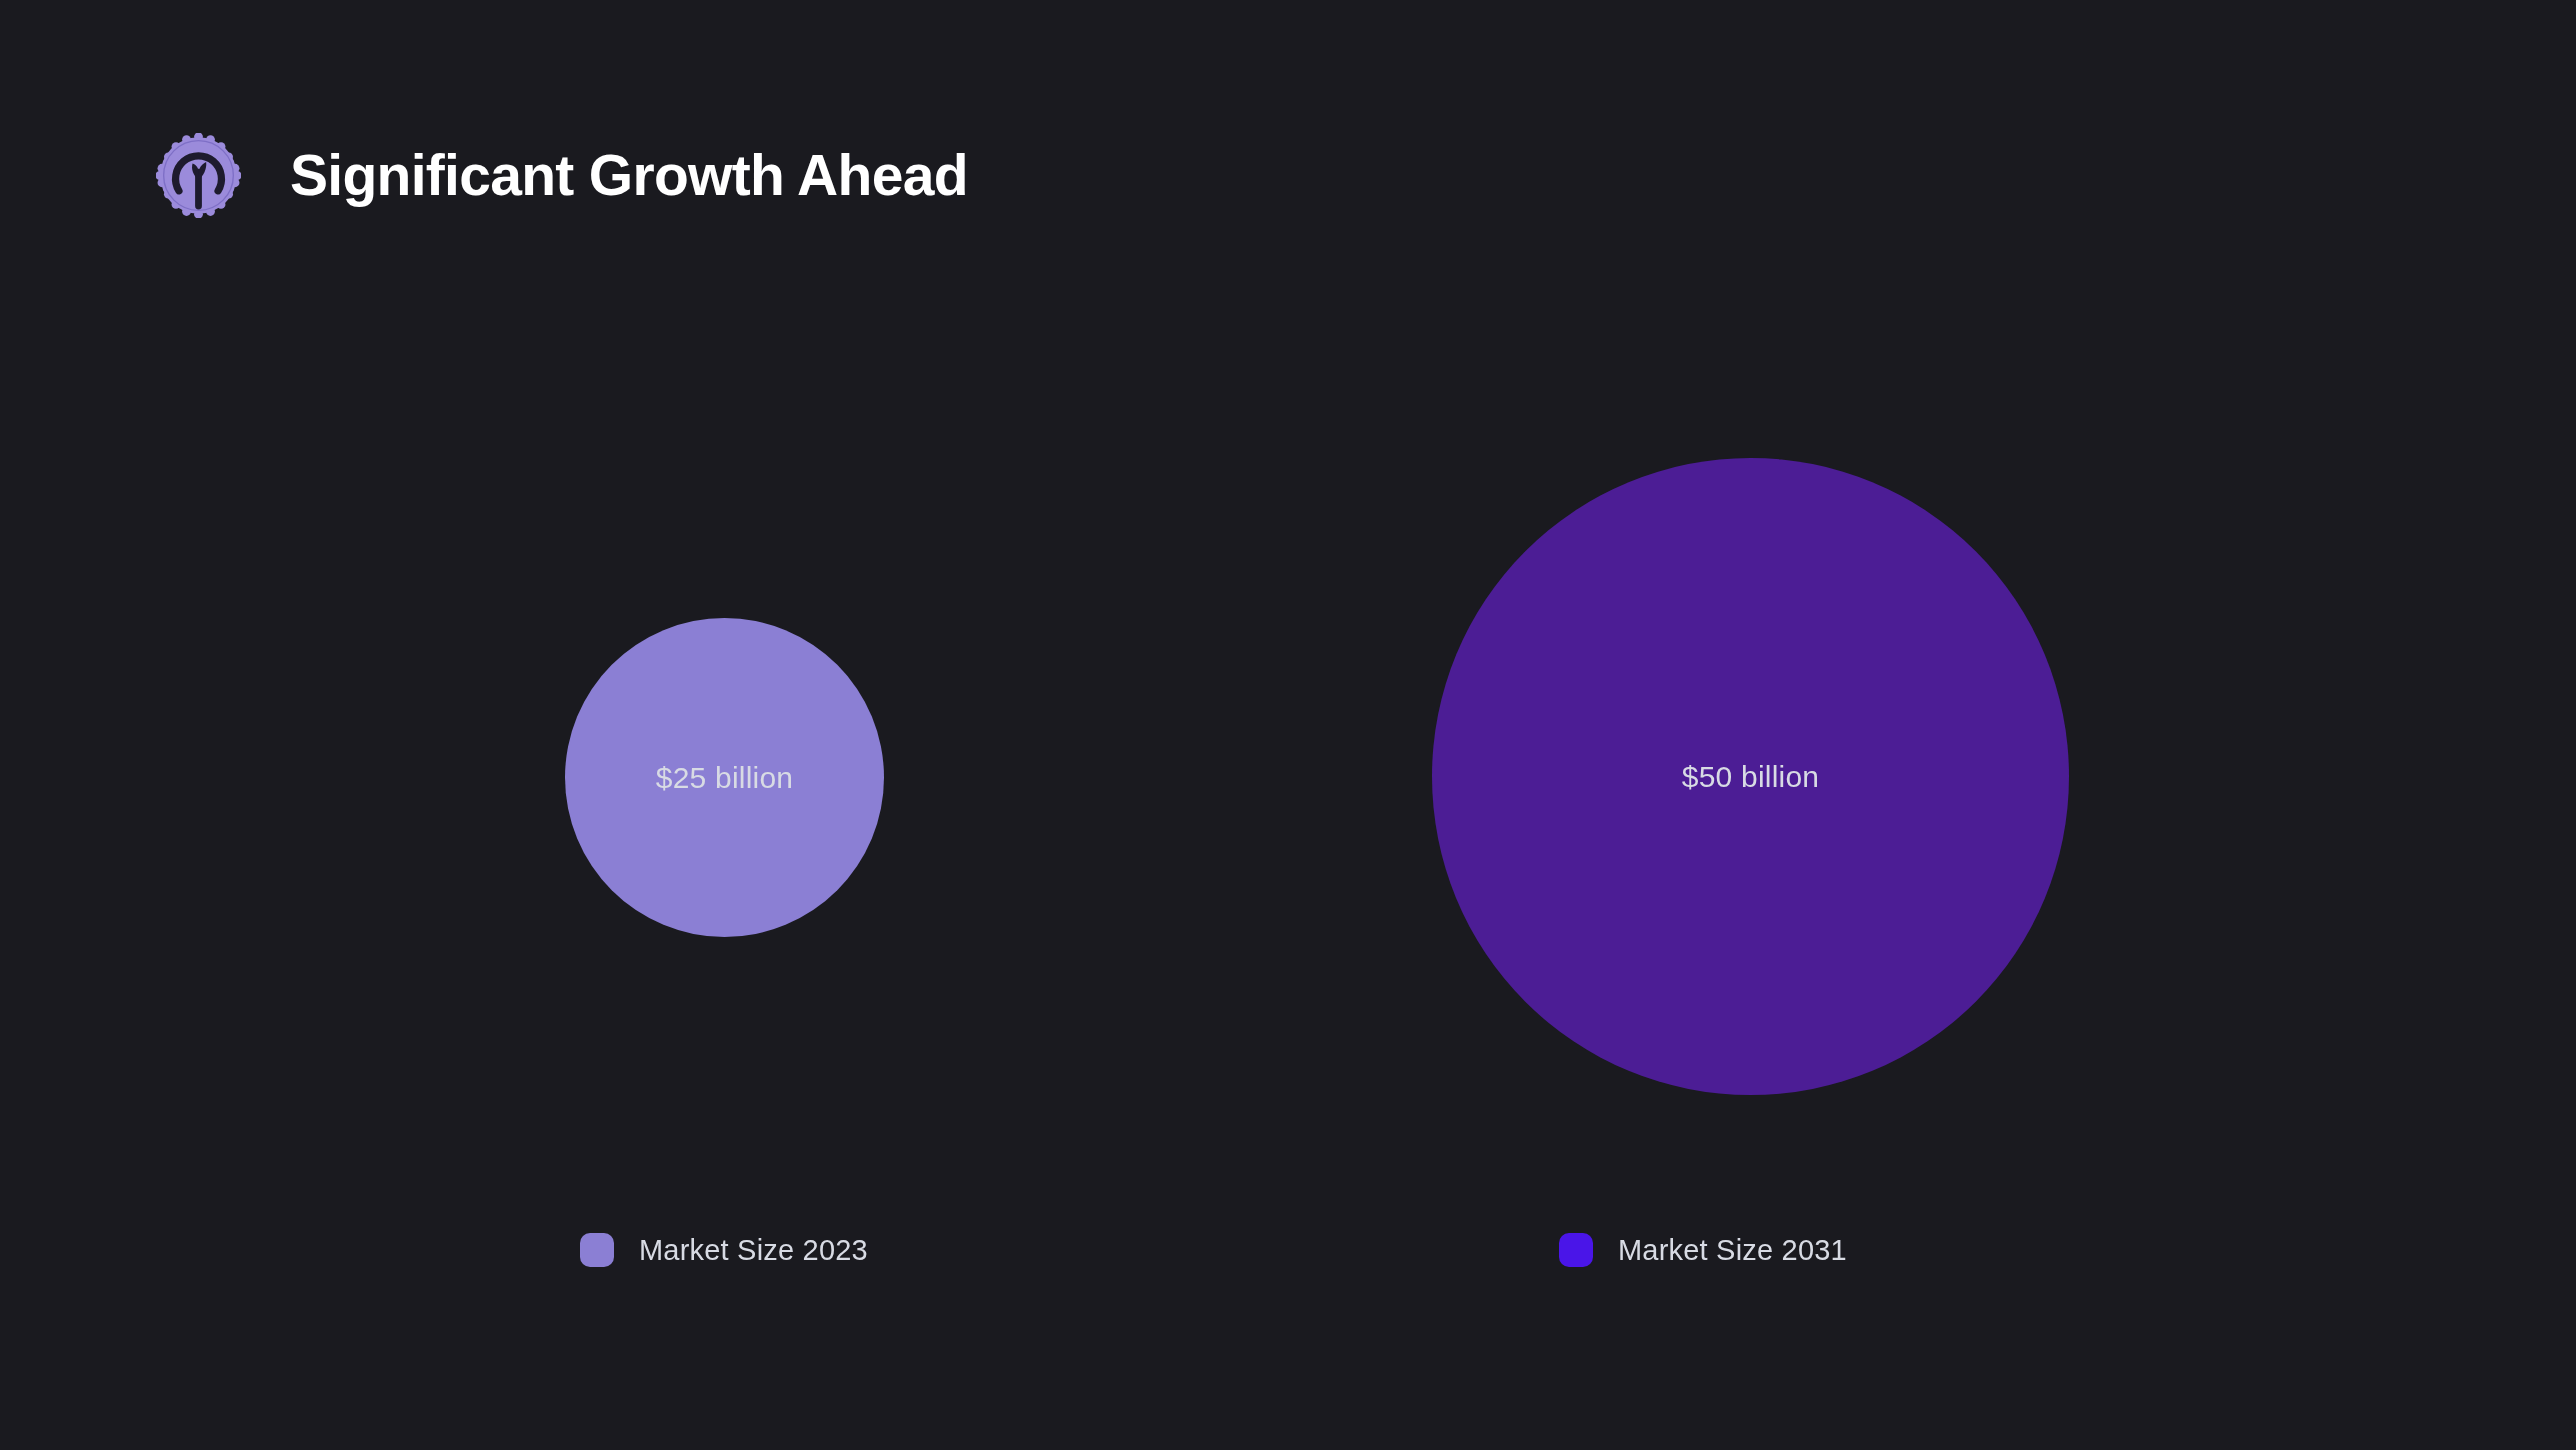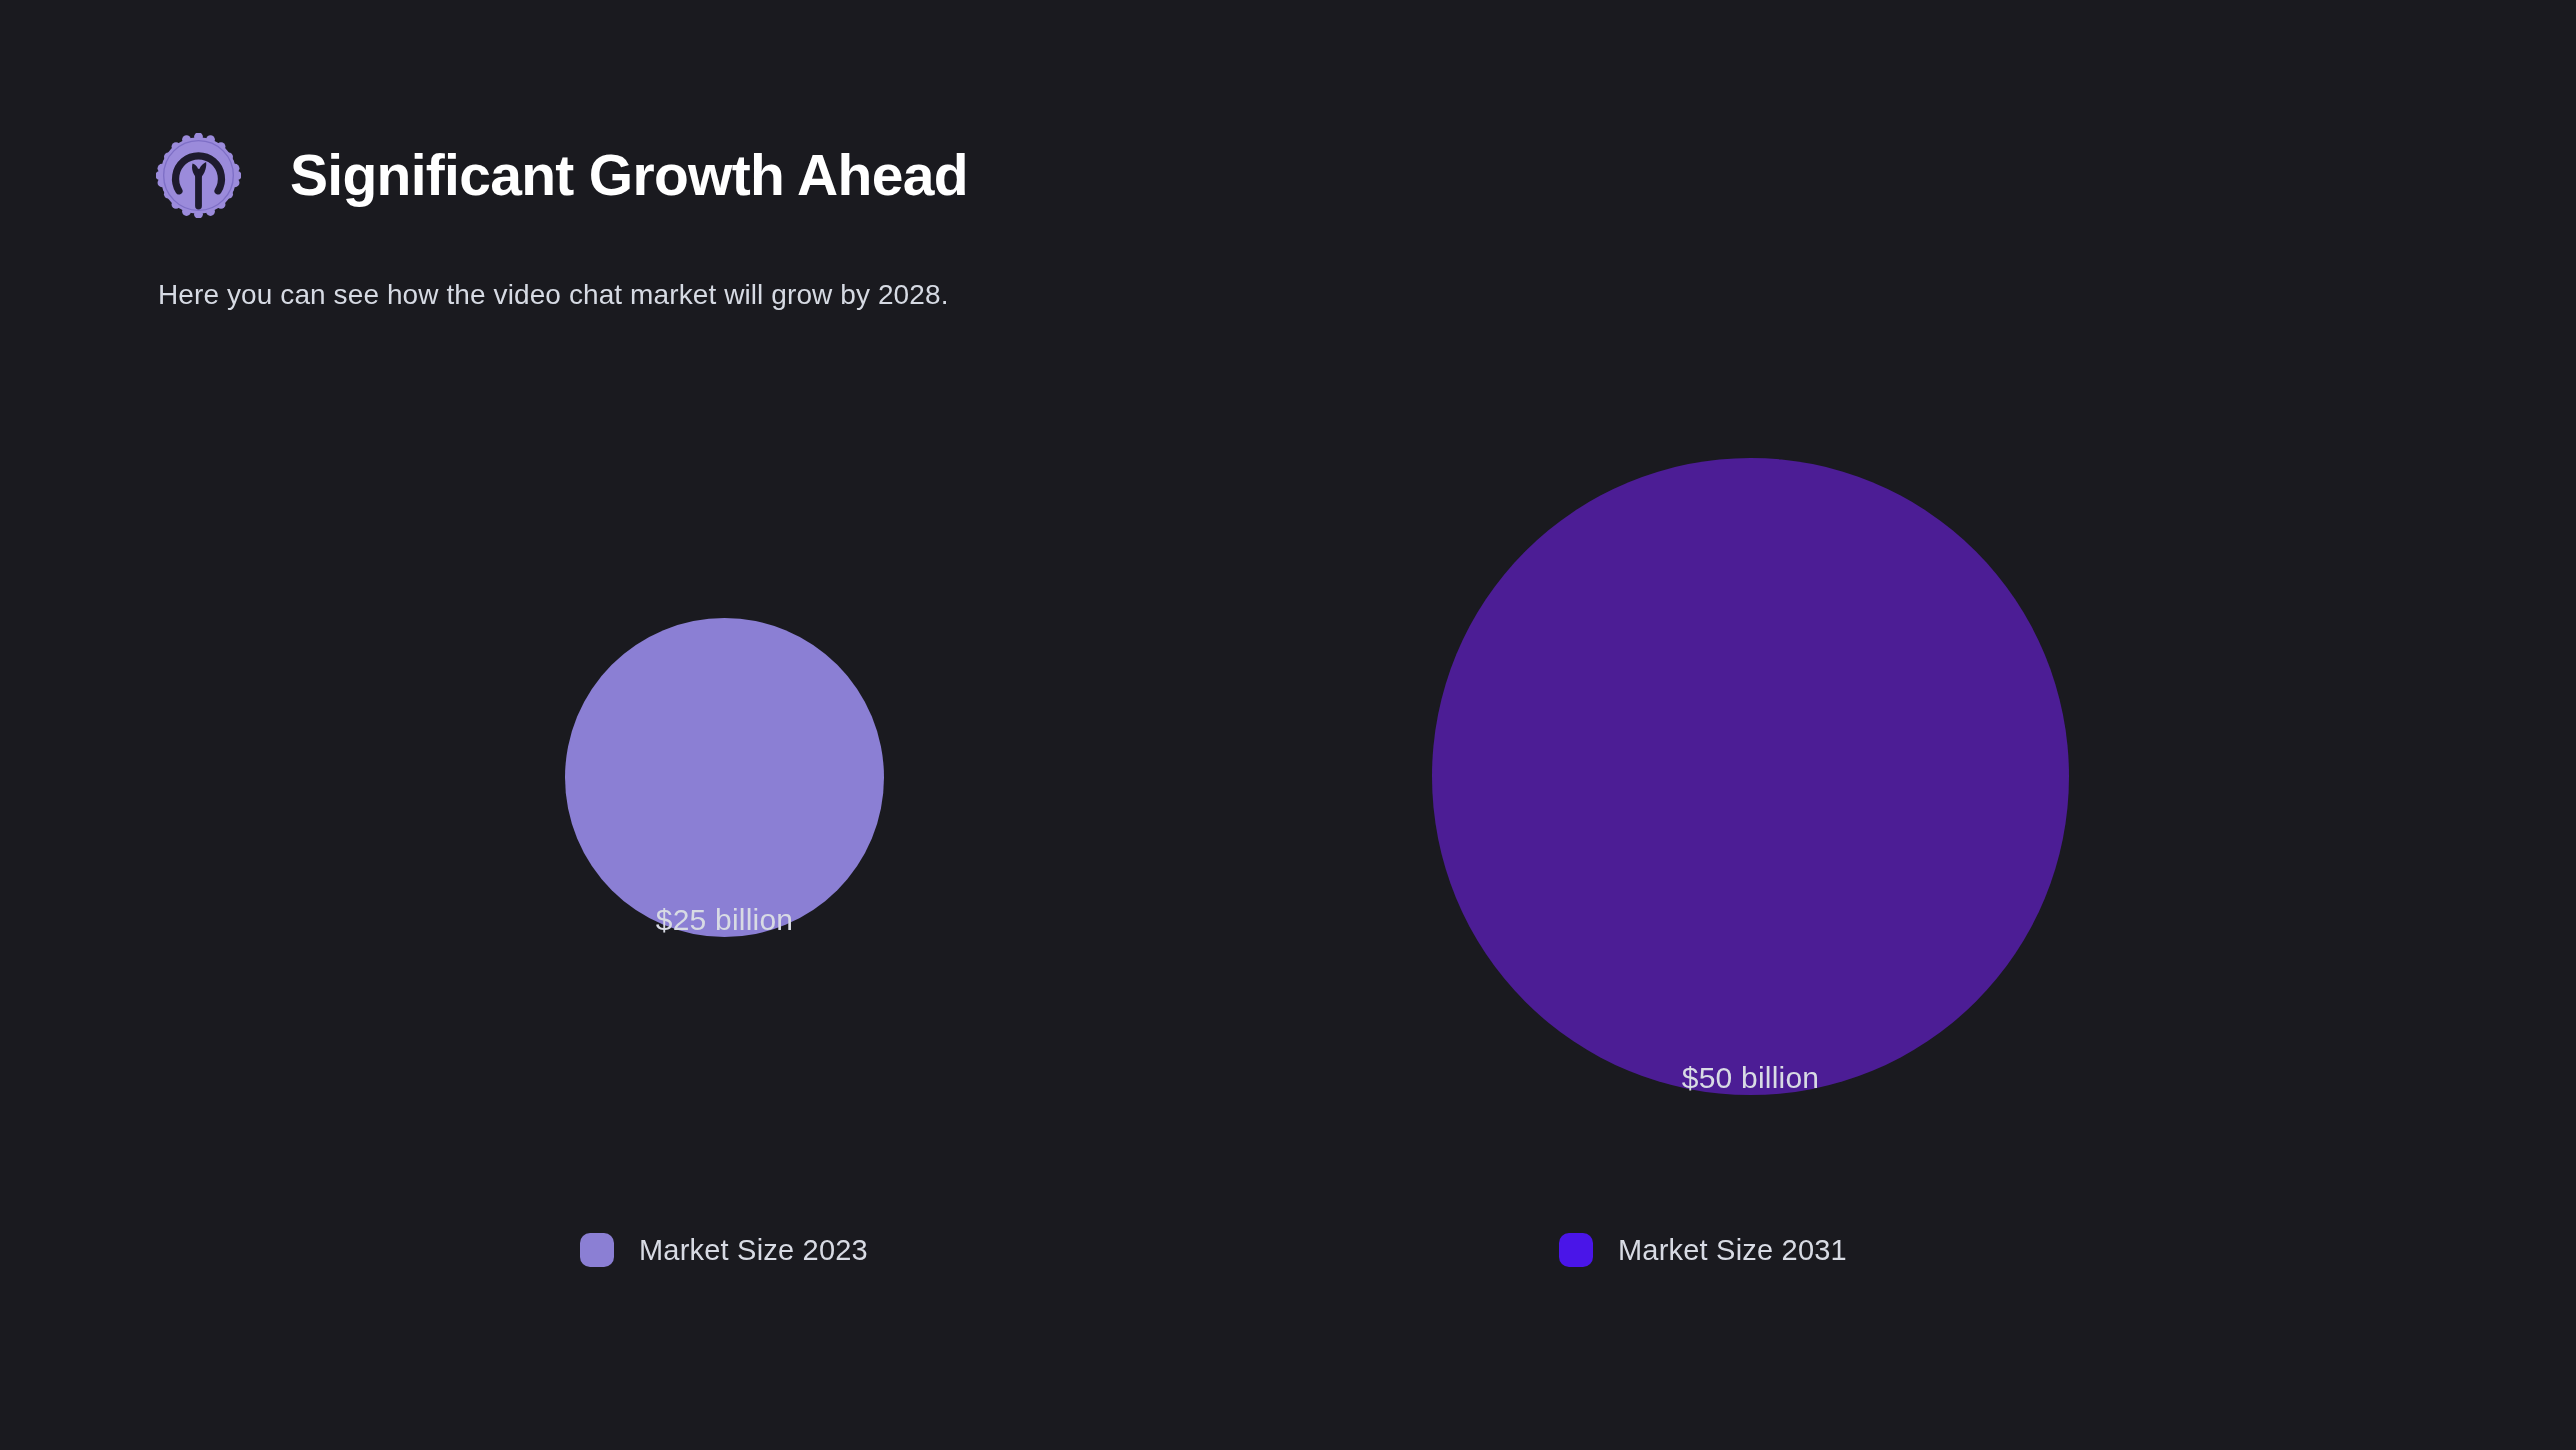--- a/index.html
+++ b/index.html
@@ -68,21 +68,21 @@
     left: 0;
     top: 0;
     width: 2576px;
     height: 1451px;
   }
 
   .bubble {
     position: absolute;
     border-radius: 50%;
     display: flex;
-    align-items: flex-end;
+    align-items: center;
     justify-content: center;
   }
 
   .bubble-label {
     font-size: 30px;
     font-weight: 400;
     color: #d8dbe4;
     letter-spacing: 0.2px;
     white-space: nowrap;
     pointer-events: none;
@@ -171,21 +171,20 @@
 
         <path d="M 50 86 L 50 46" fill="none" stroke="#1e1b2e" stroke-width="8" stroke-linecap="round"></path>
         <path d="M 50 55 C 44 50 41 43 43 36 C 49 38 52 45 50 55 Z" fill="#1e1b2e"></path>
         <path d="M 50 55 C 56 50 60 42 59 34 C 52 37 48 45 50 55 Z" fill="#1e1b2e"></path>
       </g>
     </svg>
 
     <h1 class="slide-title">Significant Growth Ahead</h1>
   </div>
 
-  <p class="slide-subtitle">Here you can see how the video chat market will grow by 2028.</p>
 
   <div class="chart-area">
 
     <div class="bubble" id="bubble-0" style="width: 319px; height: 319px; left: 565px; top: 618px; background: rgb(139, 127, 212);">
       <span class="bubble-label">$25 billion</span>
     </div>
 
     <div class="bubble" id="bubble-1" style="width: 637px; height: 637px; left: 1432px; top: 458px; background: #4c1d95;">
       <span class="bubble-label">$50 billion</span>
     </div>

